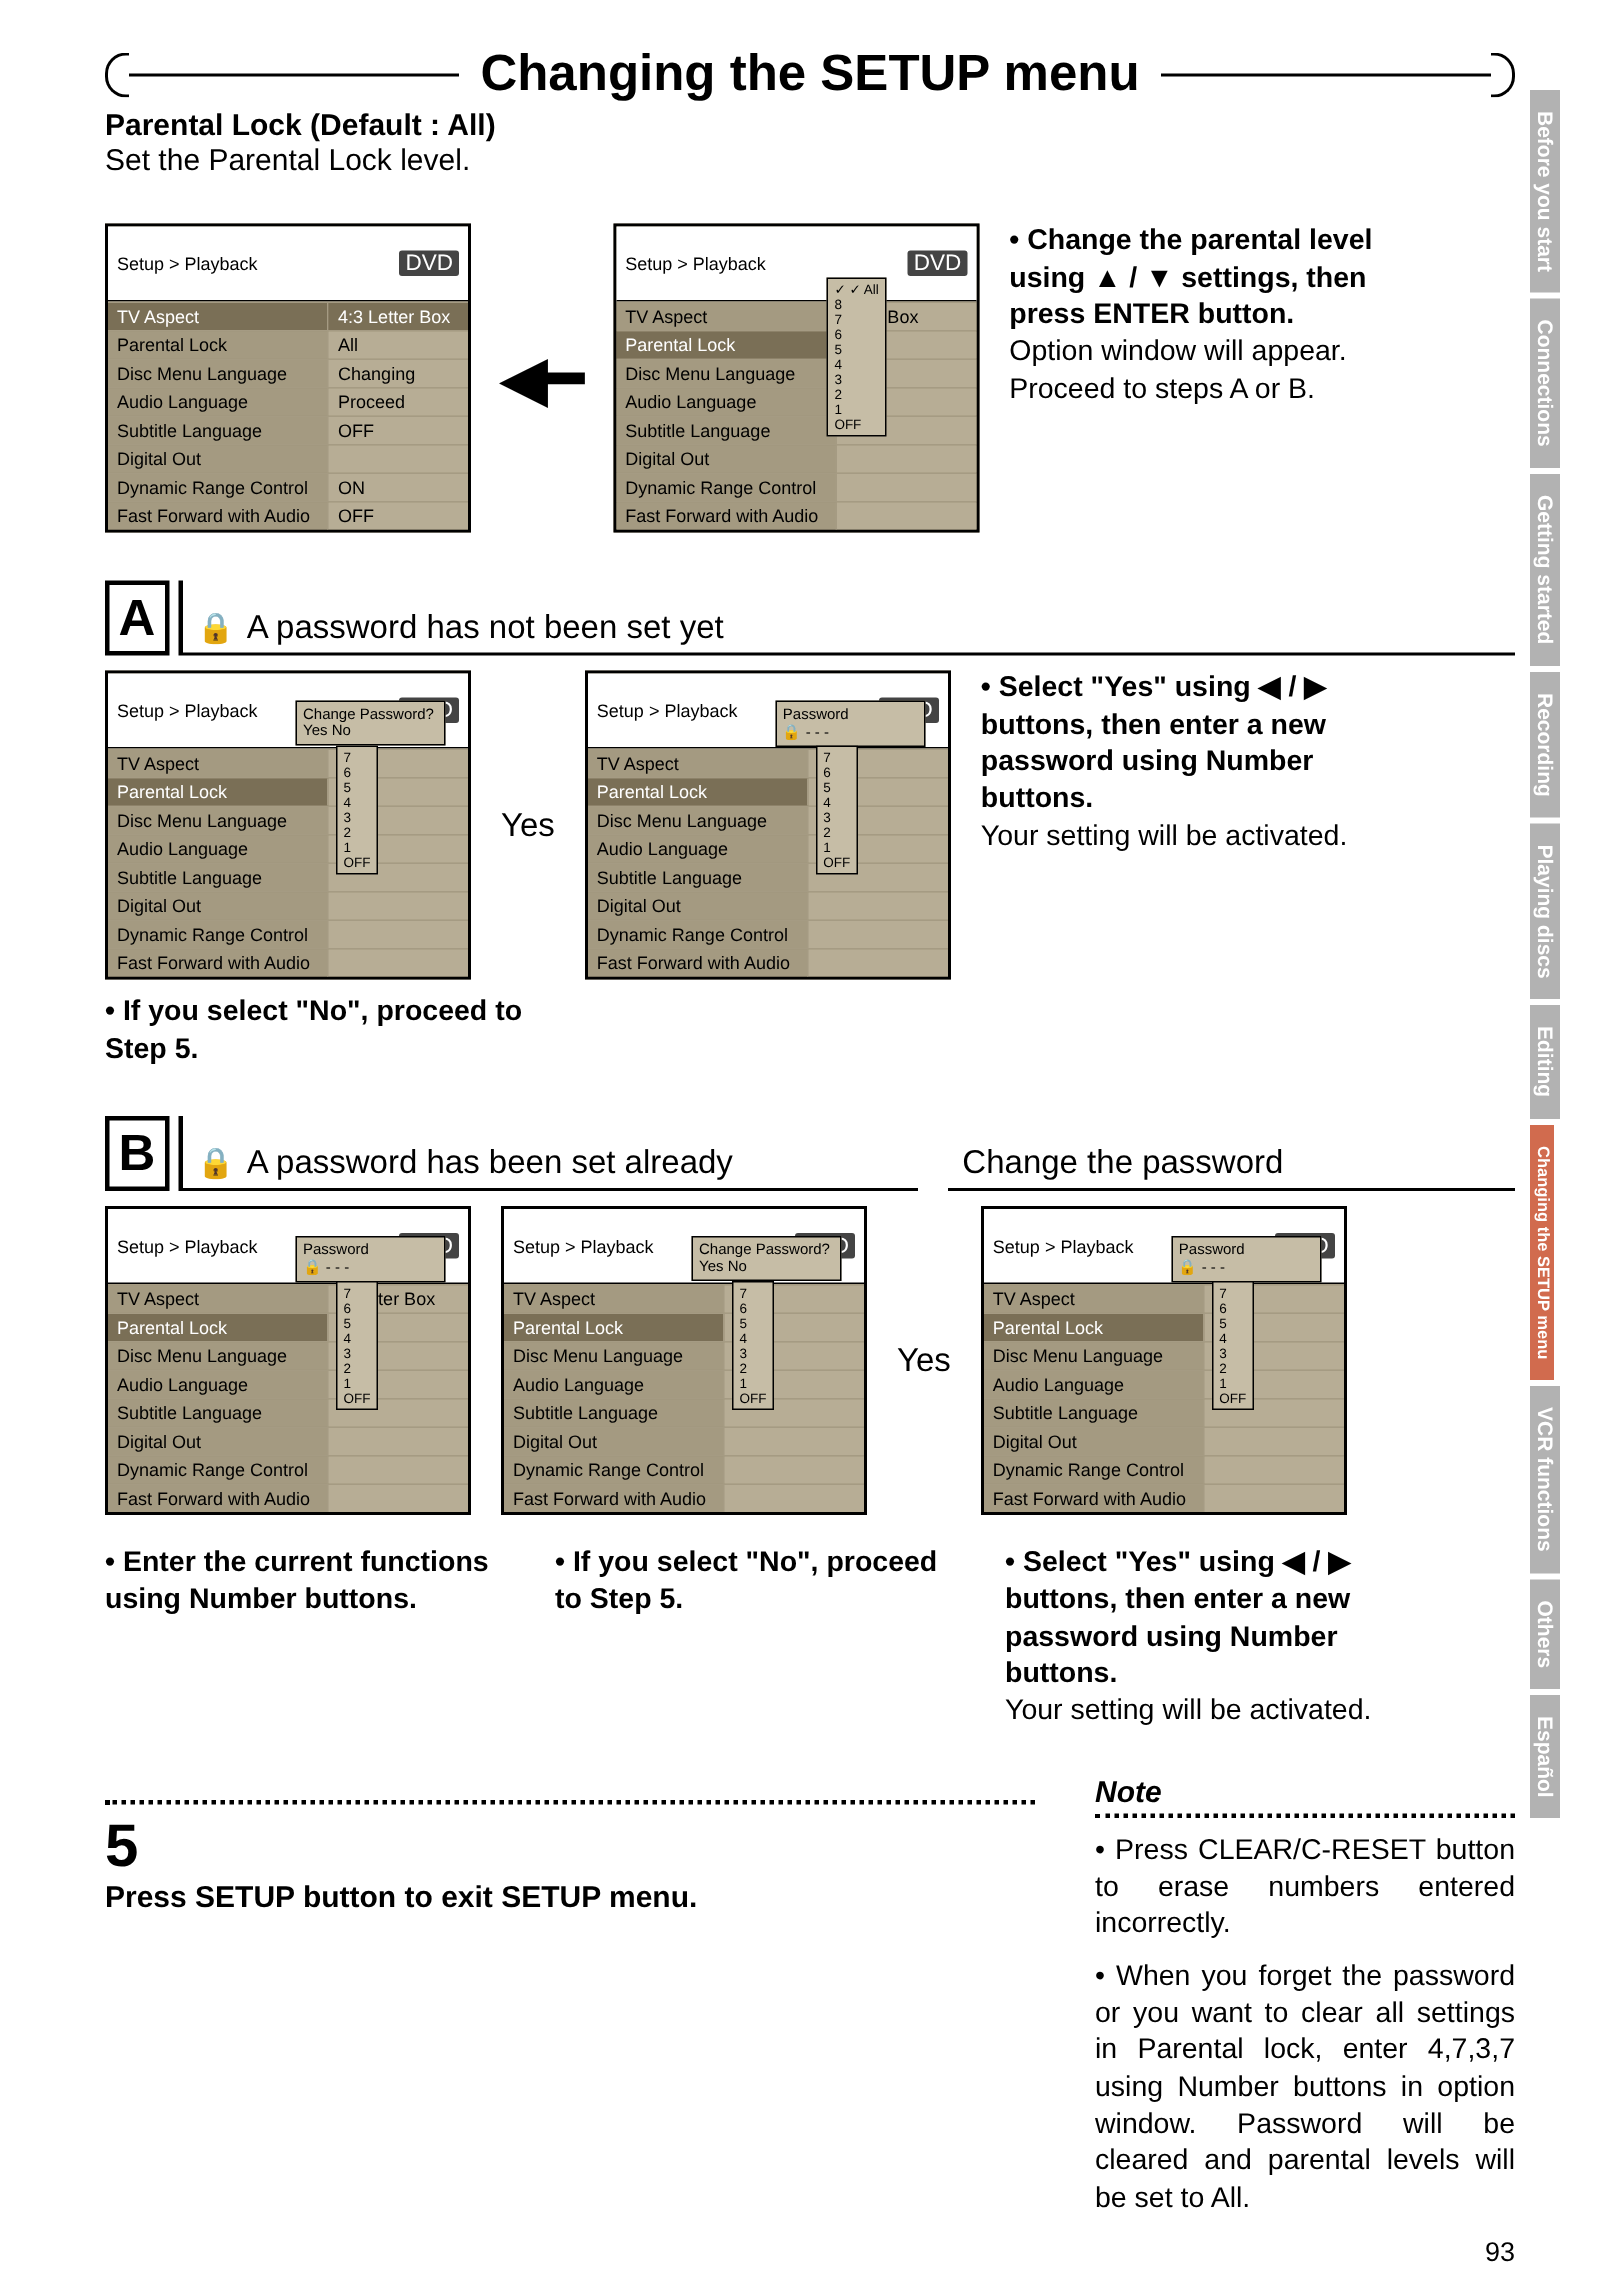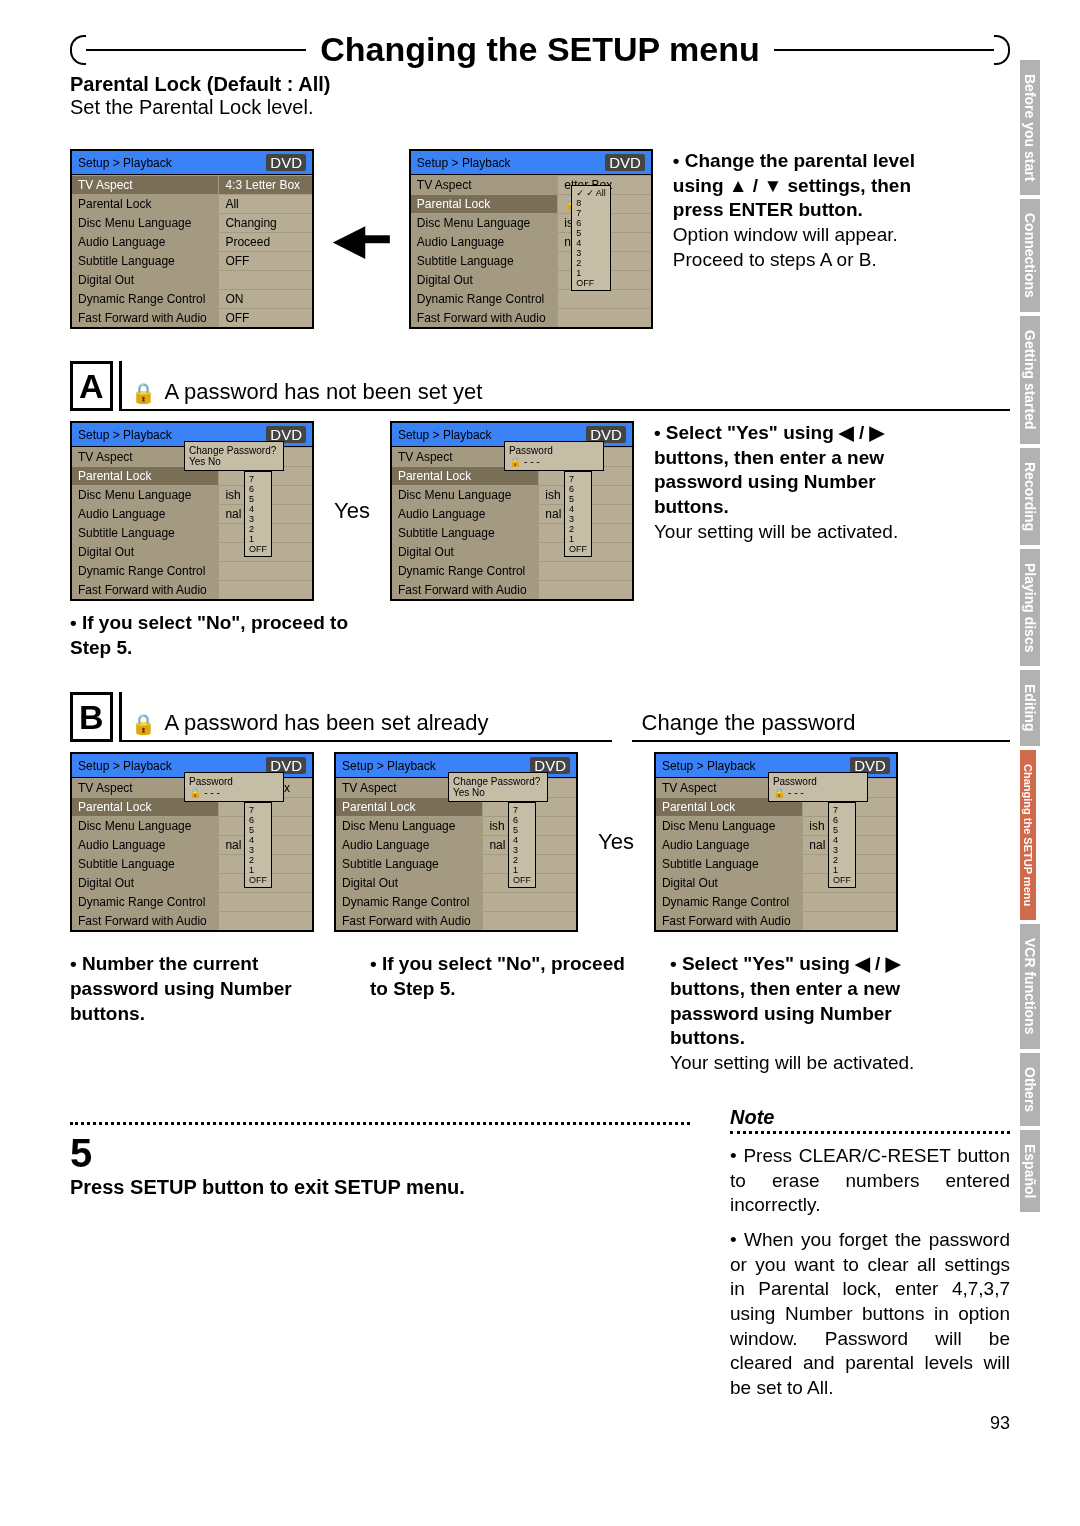--- a/index.html
+++ b/index.html
@@ -14,21 +14,21 @@
   .h1{font-size:34px;font-weight:bold;padding:0 14px;}
   .subbar{background:#d16b4e;color:#fff;text-align:center;font-size:26px;font-weight:bold;padding:4px 0;margin-top:4px;}
   .bold{font-weight:bold;}
   .sidetabs{position:absolute;right:10px;top:60px;width:50px;}
   .tab{writing-mode:vertical-rl;text-orientation:mixed;font-size:14px;font-weight:bold;color:#fff;padding:14px 2px;text-align:center;border-radius:0 0 0 0;margin-bottom:4px;}
   .tab.gray{background:#b2b2b2;}
   .tab.orange{background:#d16b4e;}
   .content{margin-top:4px;}
   .row{display:flex;align-items:flex-start;gap:20px;margin-top:10px;}
   .menupanel{border:2px solid #000;width:240px;font-size:12px;background:#9b9077;}
-  .mp-head{display:flex;justify-content:space-between;align-items:center;padding:3px 6px;background:#3b82f6;border-bottom:1px solid #000;}
+  .mp-head{display:flex;justify-content:space-between;align-items:center;padding:16px 6px;background:#ffffff;border-bottom:1px solid #000;}
   .dvdbadge{background:#444;color:#fff;font-size:15px;padding:0 4px;border-radius:2px;}
   .mp-body{padding:0;}
   .mprow{display:flex;border-top:1px solid #a59b83;}
   .mprow .lbl{width:56%;padding:2px 6px;border-right:1px solid #a59b83;background:#a49a81;}
   .mprow .val{flex:1;padding:2px 6px;background:#b7ad95;}
   .highlight{background:#7a6f56 !important;color:#fff;}
   .arrowL{font-size:40px;font-weight:bold;align-self:center;}
   .instr{font-size:19px;line-height:1.3;}
   .instr .bold{font-weight:bold;}
   .secletter{display:inline-flex;align-items:center;border:3px solid #000;font-size:34px;font-weight:bold;padding:0 6px;height:44px;}
@@ -36,22 +36,22 @@
   .sechead{display:flex;align-items:stretch;margin-top:32px;}
   .lock{font-size:20px;}
   .yeslabel{font-size:22px;align-self:center;}
   .below{font-size:19px;line-height:1.3;margin-top:10px;}
   .dots{border-top:3px dotted #000;margin-top:26px;}
   .stepnum{font-size:40px;font-weight:bold;margin-top:6px;}
   .noteblock{width:280px;margin-left:auto;margin-top:10px;}
   .notehd{font-style:italic;font-weight:bold;font-size:20px;border-bottom:3px dotted #000;padding-bottom:2px;}
   .pagenum{text-align:right;font-size:18px;margin-top:12px;}
   .thincol{width:280px;}
-  .pwpop{position:absolute; background:#c6bda6;border:1px solid #000;font-size:10px;padding:3px 4px;right:28px;top:18px;width:90px;}
-  .opts{position:absolute;right:40px;top:34px;background:#c6bda6;border:1px solid #000;font-size:9px;line-height:10px;padding:2px 4px;}
+  .pwpop{position:absolute; background:#c6bda6;border:1px solid #000;font-size:10px;padding:3px 4px;right:15px;top:18px;width:90px;}
+  .opts{position:absolute;right:60px;top:34px;background:#c6bda6;border:1px solid #000;font-size:9px;line-height:10px;padding:2px 4px;}
   .chk:before{content:"✓ ";}
   .bsec{display:flex;align-items:stretch;margin-top:32px;}
   .bsec .secline.right{border-left:none;margin-left:20px;}
 </style>
 </head>
 <body>
 
 <div class="page">
 
   <div class="sidetabs">
@@ -493,21 +493,21 @@
           <div>4</div>
           <div>3</div>
           <div>2</div>
           <div>1</div>
           <div>OFF</div>
         </div>
       </div>
     </div>
 
     <div class="row" style="gap:40px;">
-      <div class="below bold" style="width:260px;">• Number the current password using Number buttons.</div>
+      <div class="below bold" style="width:260px;">• Enter the current functions using Number buttons.</div>
       <div class="below bold" style="width:260px;">• If you select "No", proceed to Step 5.</div>
       <div class="below" style="width:300px;">
         <div class="bold">• Select "Yes" using ◀ / ▶ buttons, then enter a new password using Number buttons.</div>
         <div>Your setting will be activated.</div>
       </div>
     </div>
 
     <div style="display:flex;gap:40px;margin-top:20px;align-items:flex-start;">
       <div style="flex:1;">
         <div class="dots"></div>

